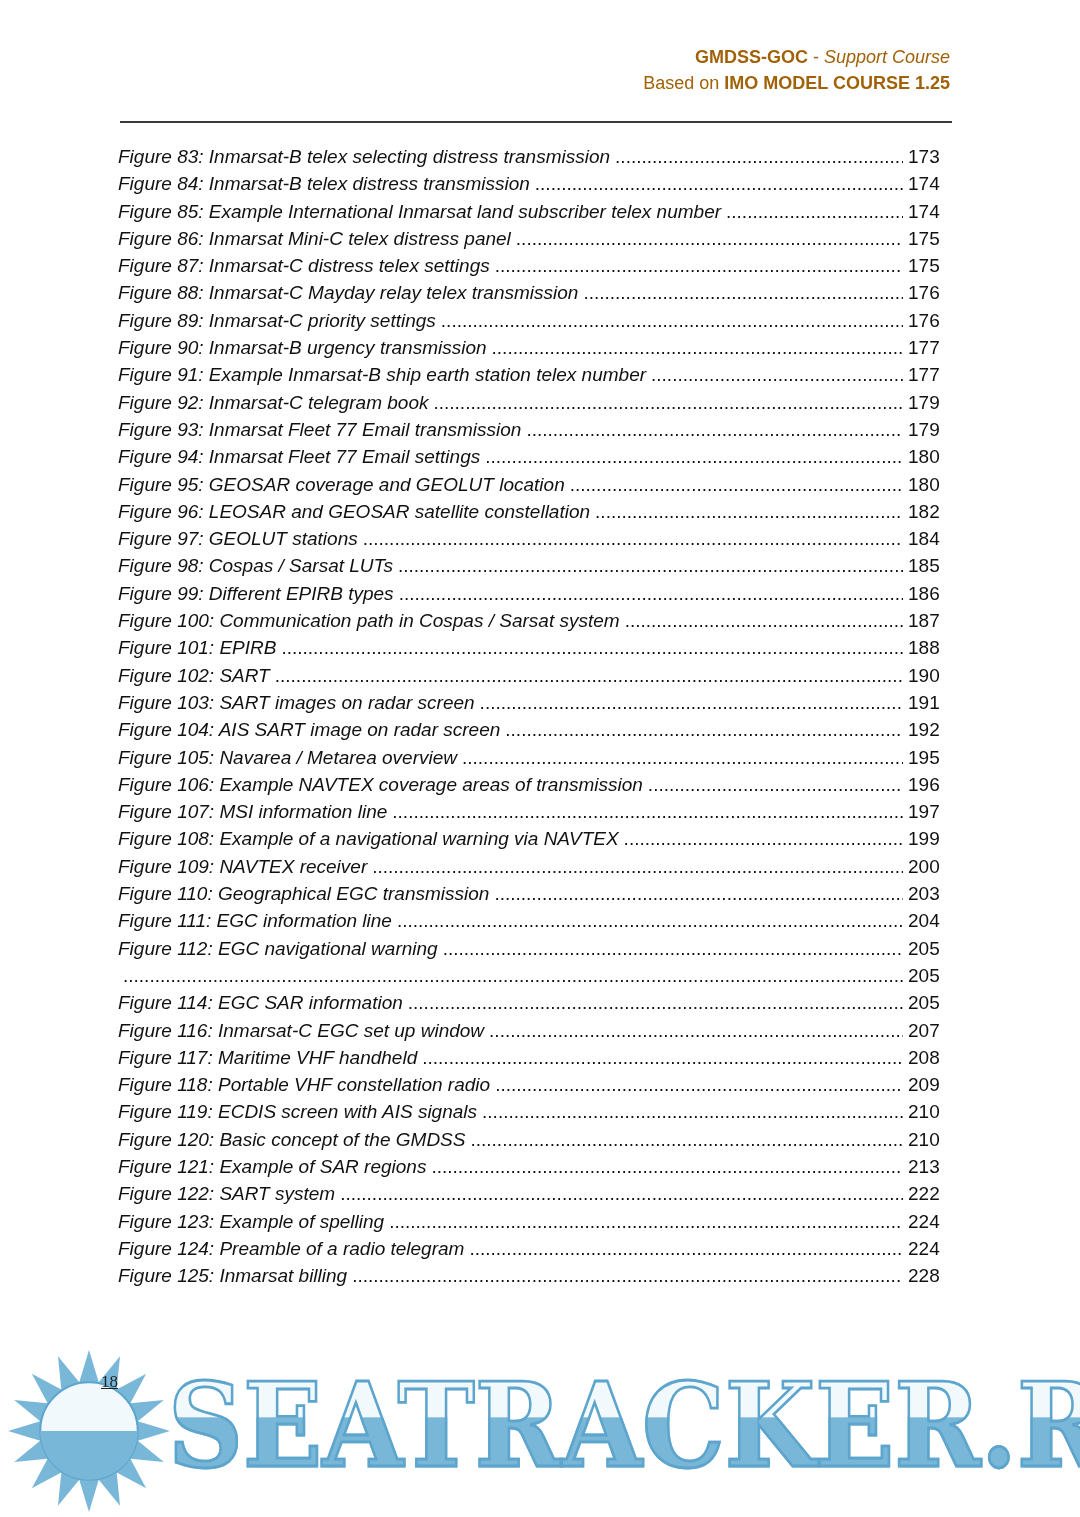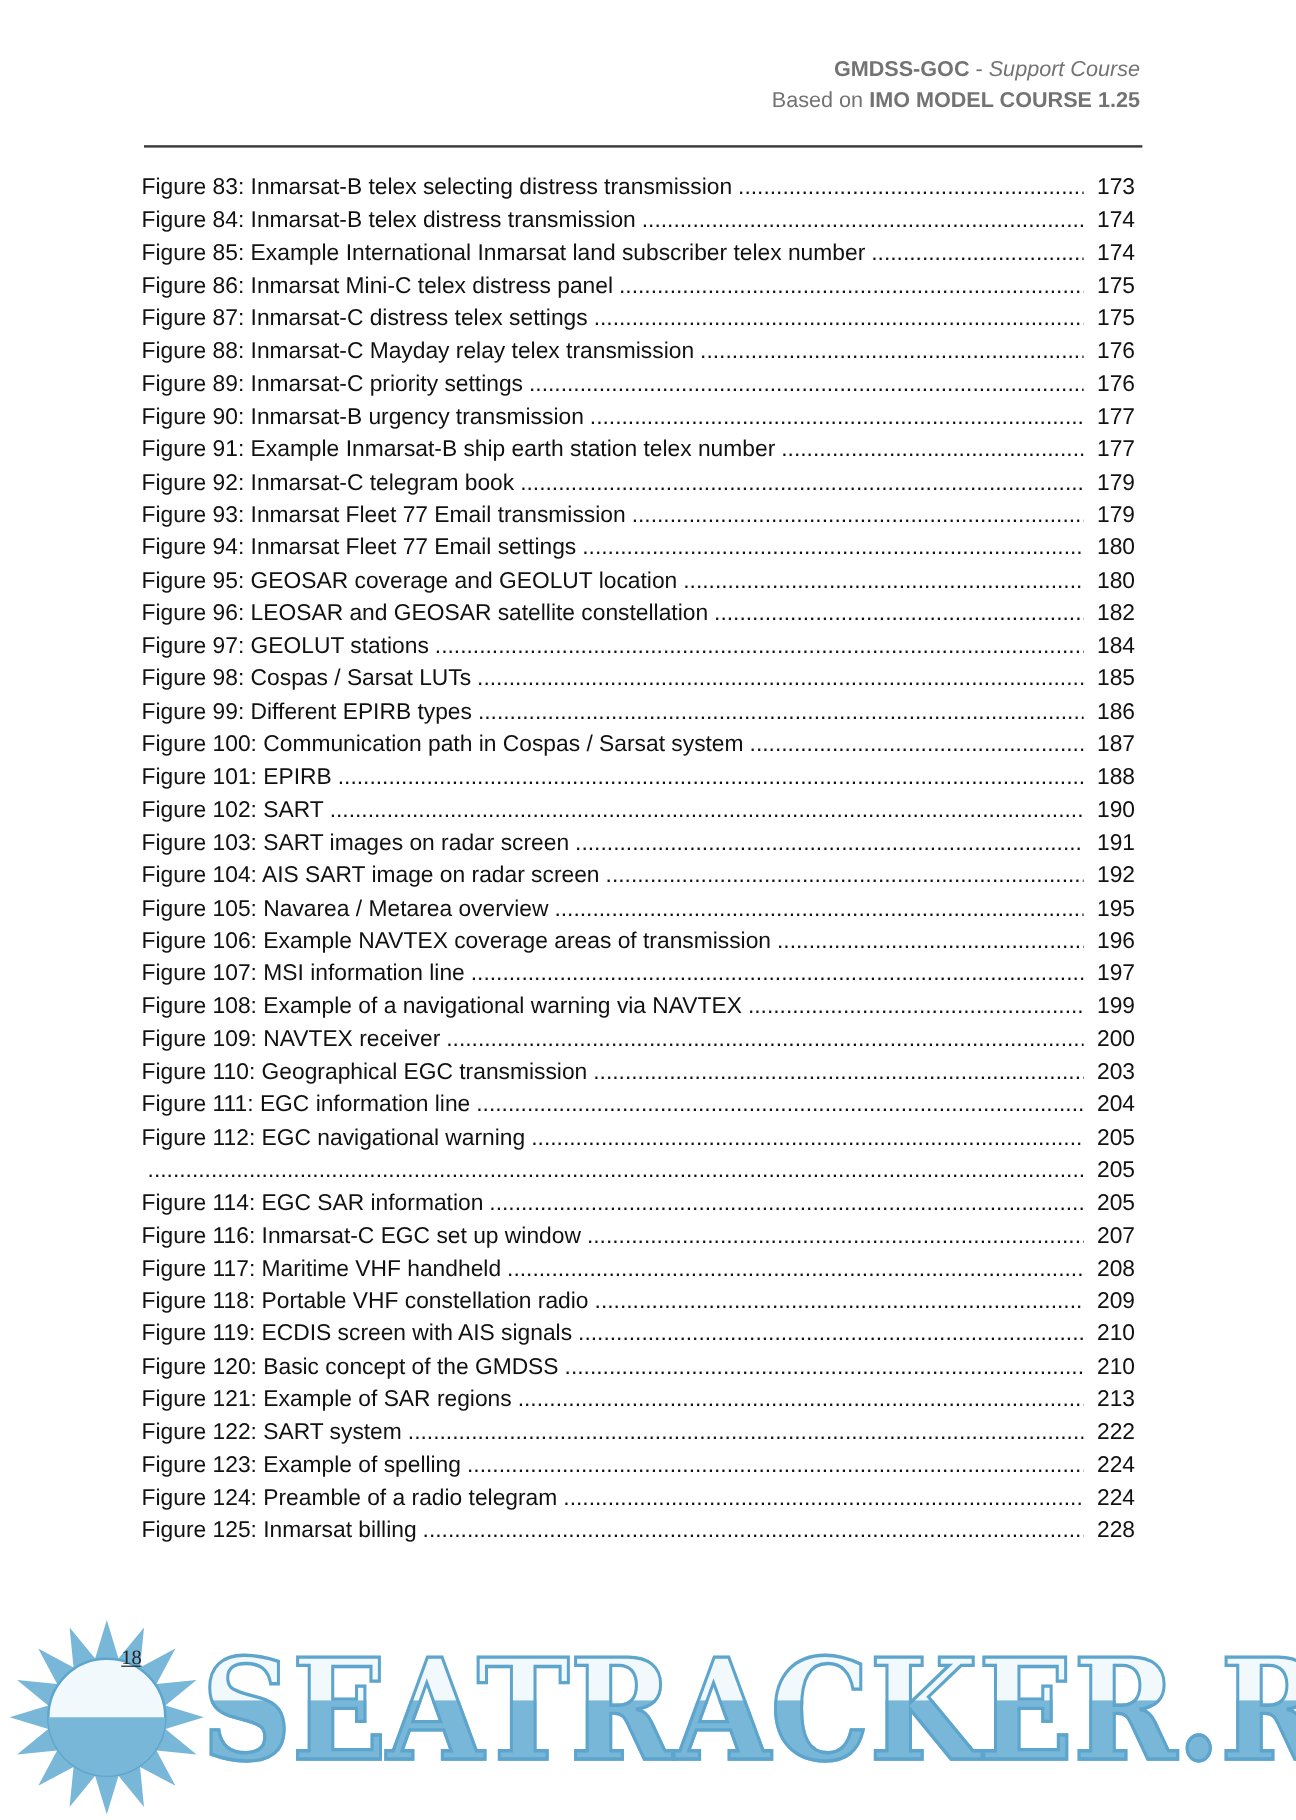--- a/index.html
+++ b/index.html
@@ -16,21 +16,21 @@
   }
   
   .header {
     position: absolute;
     top: 44px;
     left: 120px;
     right: 130px;
     text-align: right;
     font-size: 18px;
     line-height: 26px;
-    color: #737373;
+    color: #a16207;
   }
   .header .b { font-weight: bold; }
   .header .i { font-style: italic; }
   .header-rule {
     position: absolute;
     top: 121px;
     left: 120px;
     right: 128px;
     border: none;
     border-top: 2px solid #3a3a3a;
@@ -42,33 +42,33 @@
     left: 118px;
     width: 834px;
   }
   .toc-row {
     display: flex;
     align-items: baseline;
     font-size: 19px;
     line-height: 27.3px;
     white-space: nowrap;
   }
-  .toc-label { flex: 0 0 auto; }
+  .toc-label { flex: 0 0 auto; font-style: italic; }
   .toc-leader {
     flex: 1 1 auto;
     overflow: hidden;
     margin: 0 5px 0 5px;
     color: #111;
   }
   .toc-leader::after {
     content: "........................................................................................................................................................................................................";
   }
   .toc-page {
     flex: 0 0 44px;
-    text-align: center;
+    text-align: left;
   }
   
   .page-number {
     position: absolute;
     left: 101px;
     top: 1372px;
     font-size: 17px;
     color: #222;
     z-index: 3;
     font-family: "Liberation Serif", serif;

